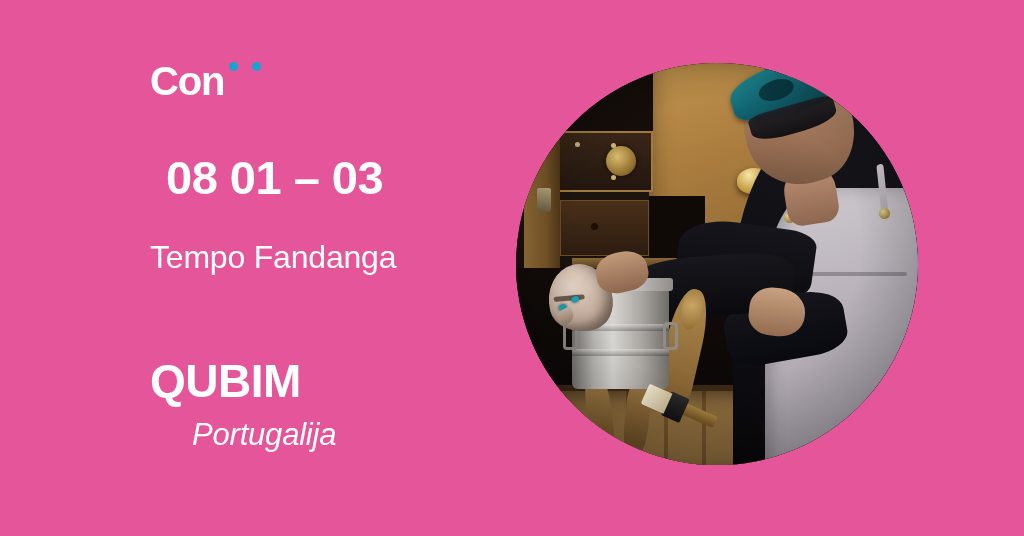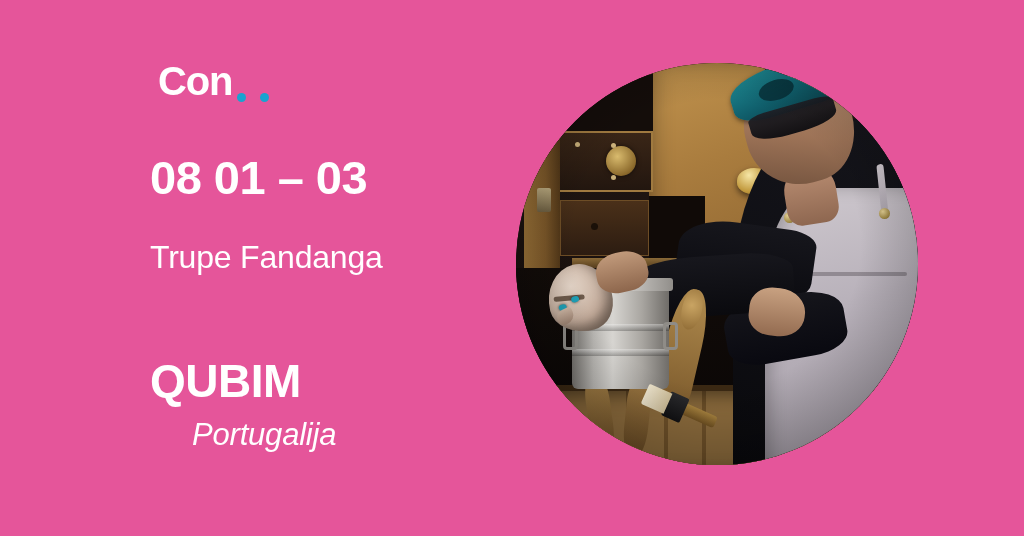--- a/index.html
+++ b/index.html
@@ -27,23 +27,23 @@
     left: 150px;
     top: 0;
     width: 330px;
     height: 536px;
   }
 
   
   .logo {
     position: absolute;
     top: 61px;
-    left: 8px;
+    left: 0;
     display: flex;
-    align-items: flex-end;
+    align-items: flex-start;
     white-space: nowrap;
   }
   .logo-word {
     font-family: "Liberation Sans", sans-serif;
     font-weight: bold;
     font-size: 40px;
     line-height: 40px;
     letter-spacing: -1.1px;
     color: #ffffff;
   }
@@ -60,21 +60,21 @@
   }
   .logo-dot.trail {
     margin-left: 9px;
     margin-right: 0;
   }
 
   
   .date {
     position: absolute;
     top: 152px;
-    left: 0;
+    left: 16px;
     font-family: "Liberation Sans", sans-serif;
     font-weight: bold;
     font-size: 47px;
     line-height: 52px;
     letter-spacing: -0.5px;
     color: #ffffff;
     white-space: nowrap;
   }
 
   
@@ -648,21 +648,21 @@
   <div class="text-col">
 
     <div class="logo">
       <span class="logo-word">Con</span>
       <span class="logo-dot"></span>
       <span class="logo-dot trail"></span>
     </div>
 
     <div class="date">08 01 – 03</div>
 
-    <div class="company">Trupe Fandanga</div>
+    <div class="company">Tempo Fandanga</div>
 
     <div class="show-title">QUBIM</div>
 
     <div class="country">Portugalija</div>
 
   </div>
 
   <div class="photo-circle">
     <div class="photo-inner">
 

